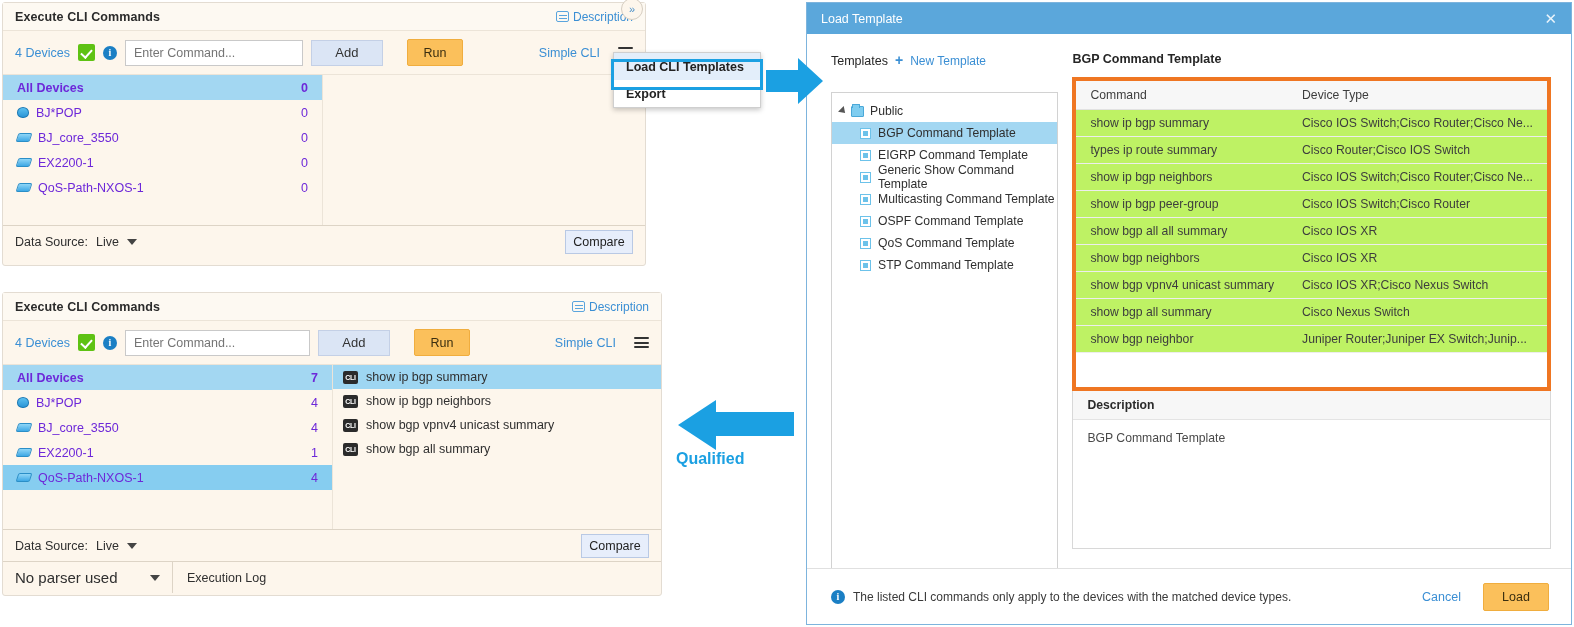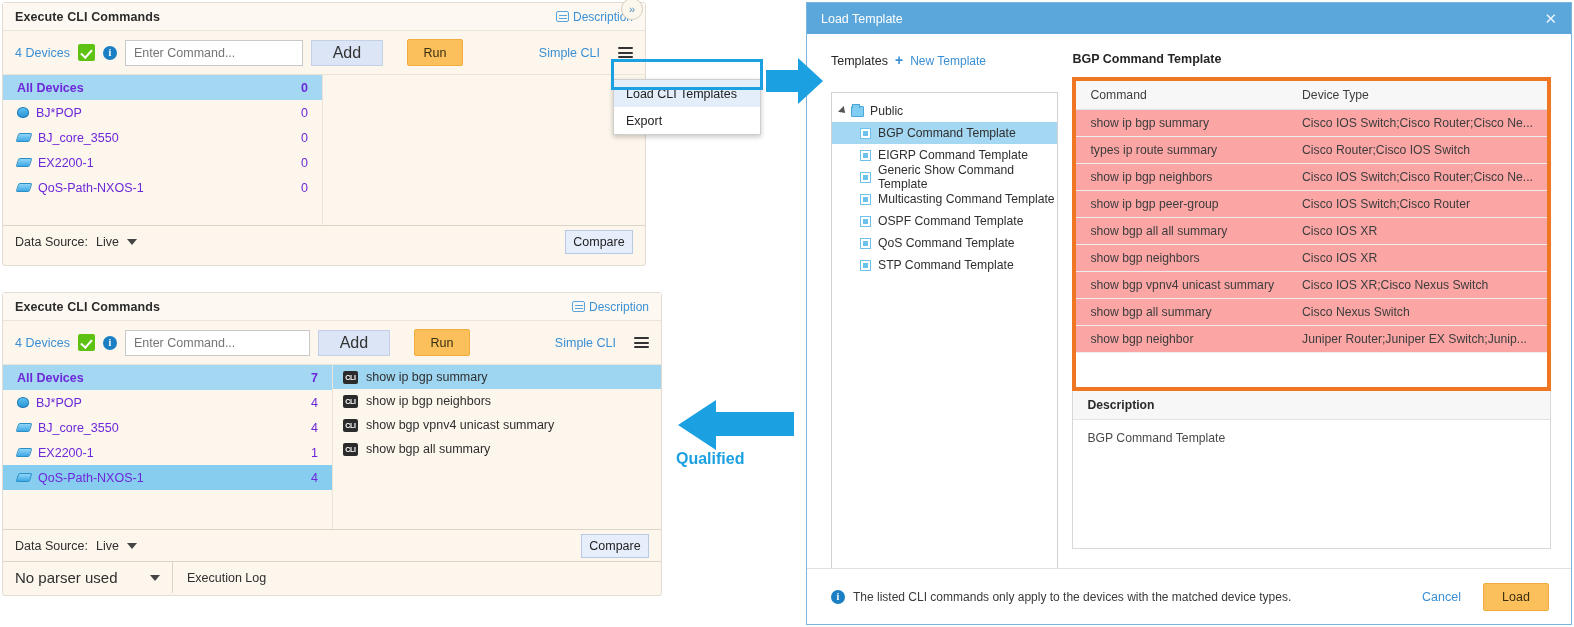--- a/index.html
+++ b/index.html
@@ -70,21 +70,21 @@
     justify-content: center; font-family: "Liberation Serif", serif;
     cursor: pointer; flex: 0 0 auto;
   }
   .cmd-input {
     height: 26px; border: 1px solid #c9c9c9; background: #fff;
     font-size: 12.5px; color: #9a9a9a; padding: 0 8px;
     font-family: "Liberation Sans", sans-serif; outline: none;
   }
   .btn-add {
     height: 26px; min-width: 72px; background: #dbe5f5;
-    border: 1px solid #c4d0e6; color: #333; font-size: 16px;
+    border: 1px solid #c4d0e6; color: #333; font-size: 13px;
     display: flex; align-items: center; justify-content: center;
     cursor: pointer;
   }
   .btn-run {
     height: 27px; min-width: 56px; background: #fbc05b;
     border: 1px solid #f0ad3e; color: #3a2e10; font-size: 12.5px;
     border-radius: 2px; display: flex; align-items: center;
     justify-content: center; cursor: pointer; margin-left: 16px;
   }
   .simple-cli { margin-left: auto; color: #3b8fd4; font-size: 12.5px; cursor: pointer; }
@@ -161,23 +161,23 @@
   .corner-chevrons {
     position: absolute; right: 2px; top: -5px;
     width: 22px; height: 22px; border-radius: 50%;
     background: #fdf6ec; border: 1px solid #d6cec2;
     color: #4a90c9; font-size: 11px; display: flex;
     align-items: center; justify-content: center; cursor: pointer;
   }
 
   
   .menu-pop {
-    position: absolute; left: 613px; top: 79px; width: 148px;
+    position: absolute; left: 613px; top: 52px; width: 148px;
     background: #fff; border: 1px solid #cfcfcf;
-    box-shadow: 0 2px 5px rgba(0,0,0,.22); z-index: 40;
+    box-shadow: 0 2px 5px rgba(0,0,0,.22); z-index: 40; font-weight: bold;
   }
   .menu-item {
     height: 27px; display: flex; align-items: center; padding: 0 12px;
     font-size: 12.5px; color: #222; cursor: pointer;
   }
   .menu-item.hi { background: #e3eefa; }
   .menu-hl {
     position: absolute; left: 611px; top: 59px; width: 152px; height: 31px;
     border: 3px solid #1ba0e2; z-index: 41; pointer-events: none;
   }
@@ -239,21 +239,21 @@
   .ic-doc {
     width: 11px; height: 11px; flex: 0 0 auto; margin: 0 7px 0 20px;
     border: 1.5px solid #6cc2ea; background: #fff;
     display: flex; align-items: center; justify-content: center;
   }
   .ic-doc::after { content: ""; width: 5px; height: 5px; background: #6cc2ea; }
 
   .det-col { flex: 1; }
   .det-title { font-size: 12.5px; font-weight: bold; color: #262626; margin-bottom: 11px; }
   .tbl-wrap { border: 4px solid #ef7622; }
-  .tbl { width: 100%; border-collapse: collapse; background: #fca5a5; }
+  .tbl { width: 100%; border-collapse: collapse; background: #bef264; }
   .tbl th {
     background: #f7f7f7; text-align: left; font-size: 12.2px;
     font-weight: normal; color: #3d3d3d; padding: 7px 14px;
     border-bottom: 1px solid #e2e2e2;
   }
   .tbl td {
     font-size: 12.2px; color: #3d3d3d; padding: 6px 14px;
     border-bottom: 1px solid #ededed; white-space: nowrap;
     overflow: hidden; text-overflow: ellipsis;
   }

